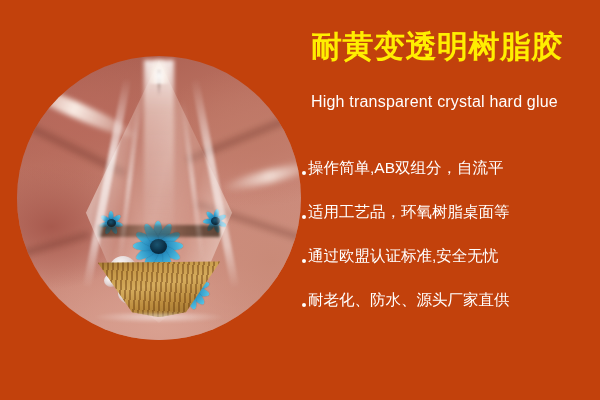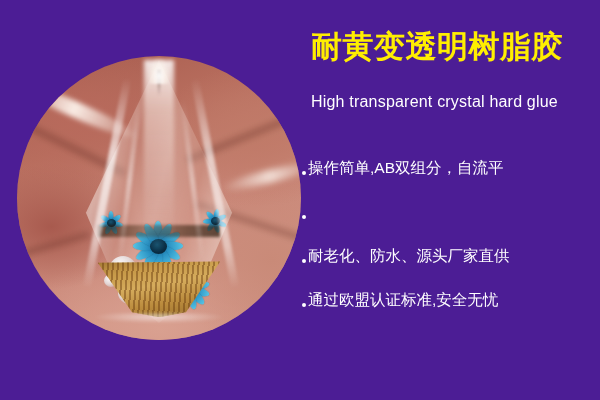--- a/index.html
+++ b/index.html
@@ -5,21 +5,21 @@
   html, body {
     margin: 0;
     padding: 0;
     background: #ffffff;
   }
   #banner {
     position: relative;
     width: 600px;
     height: 400px;
     overflow: hidden;
-    background: #4c1d95;
+    background: #c2410c;
     font-family: "Liberation Sans", "DejaVu Sans", sans-serif;
   }
 
   
   #product-photo {
     position: absolute;
     left: 17px;
     top: 56px;
     width: 284px;
     height: 284px;
@@ -379,25 +379,26 @@
     <div id="headline">耐黄变透明树脂胶</div>
     <div id="subhead">High transparent crystal hard glue</div>
 
     <ul id="feature-list">
       <li>
         <span class="bullet-dot"></span>
         <span class="feature-text">操作简单,AB双组分，自流平</span>
       </li>
       <li>
         <span class="bullet-dot"></span>
+        <span class="feature-text">适用工艺品，环氧树脂桌面等</span>
+      </li>
+      <li>
+        <span class="bullet-dot"></span>
+        <span class="feature-text">通过欧盟认证标准,安全无忧</span>
       </li>
       <li>
         <span class="bullet-dot"></span>
         <span class="feature-text">耐老化、防水、源头厂家直供</span>
       </li>
-      <li>
-        <span class="bullet-dot"></span>
-        <span class="feature-text">通过欧盟认证标准,安全无忧</span>
-      </li>
     </ul>
   </div>
 
 </div>
 
 </body></html>

